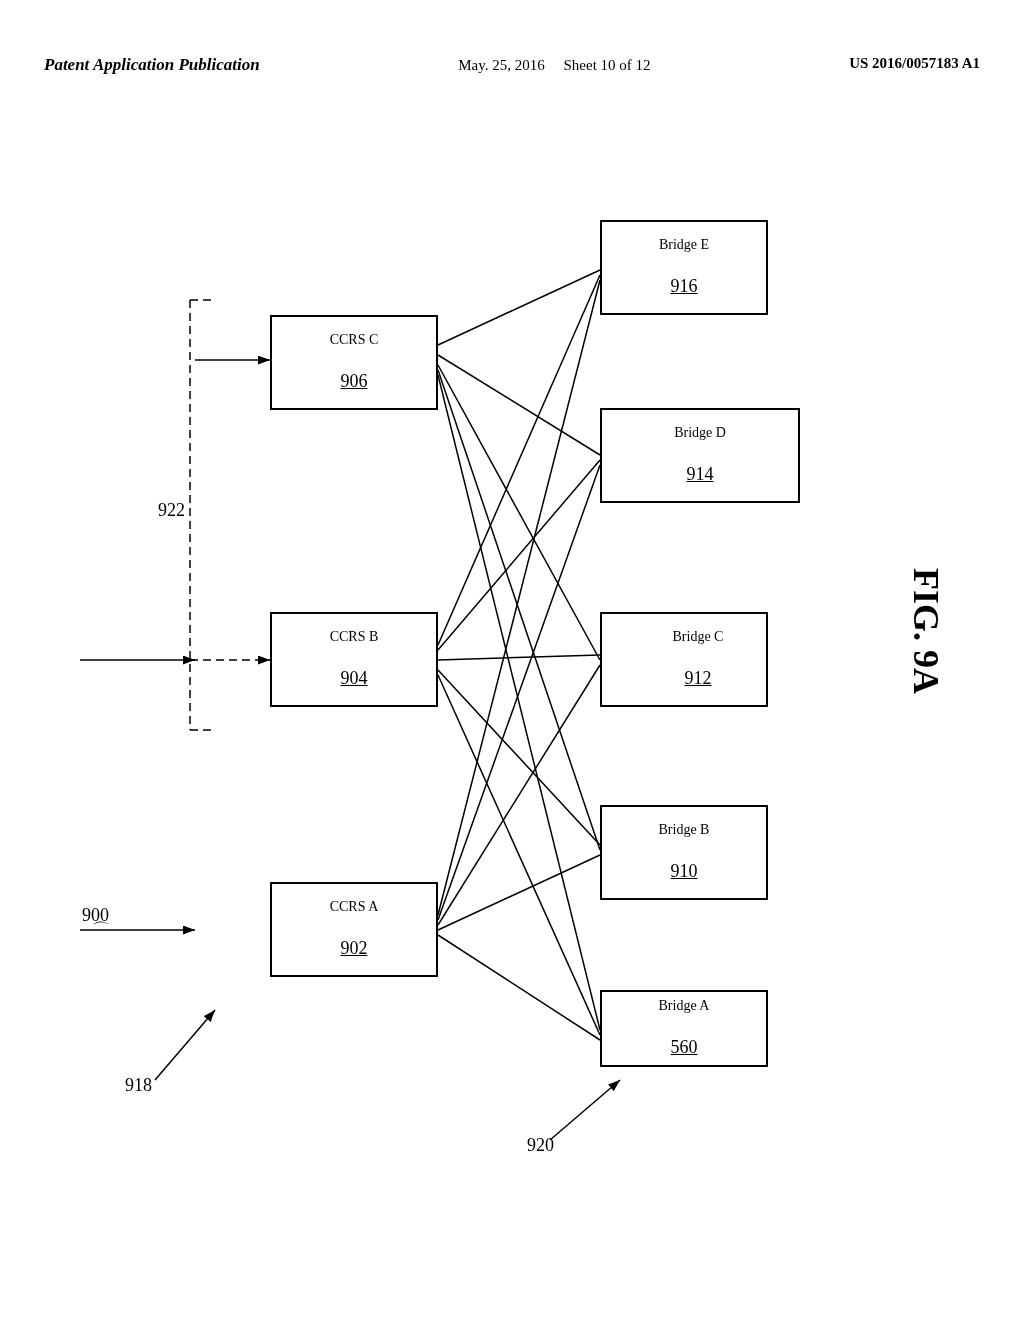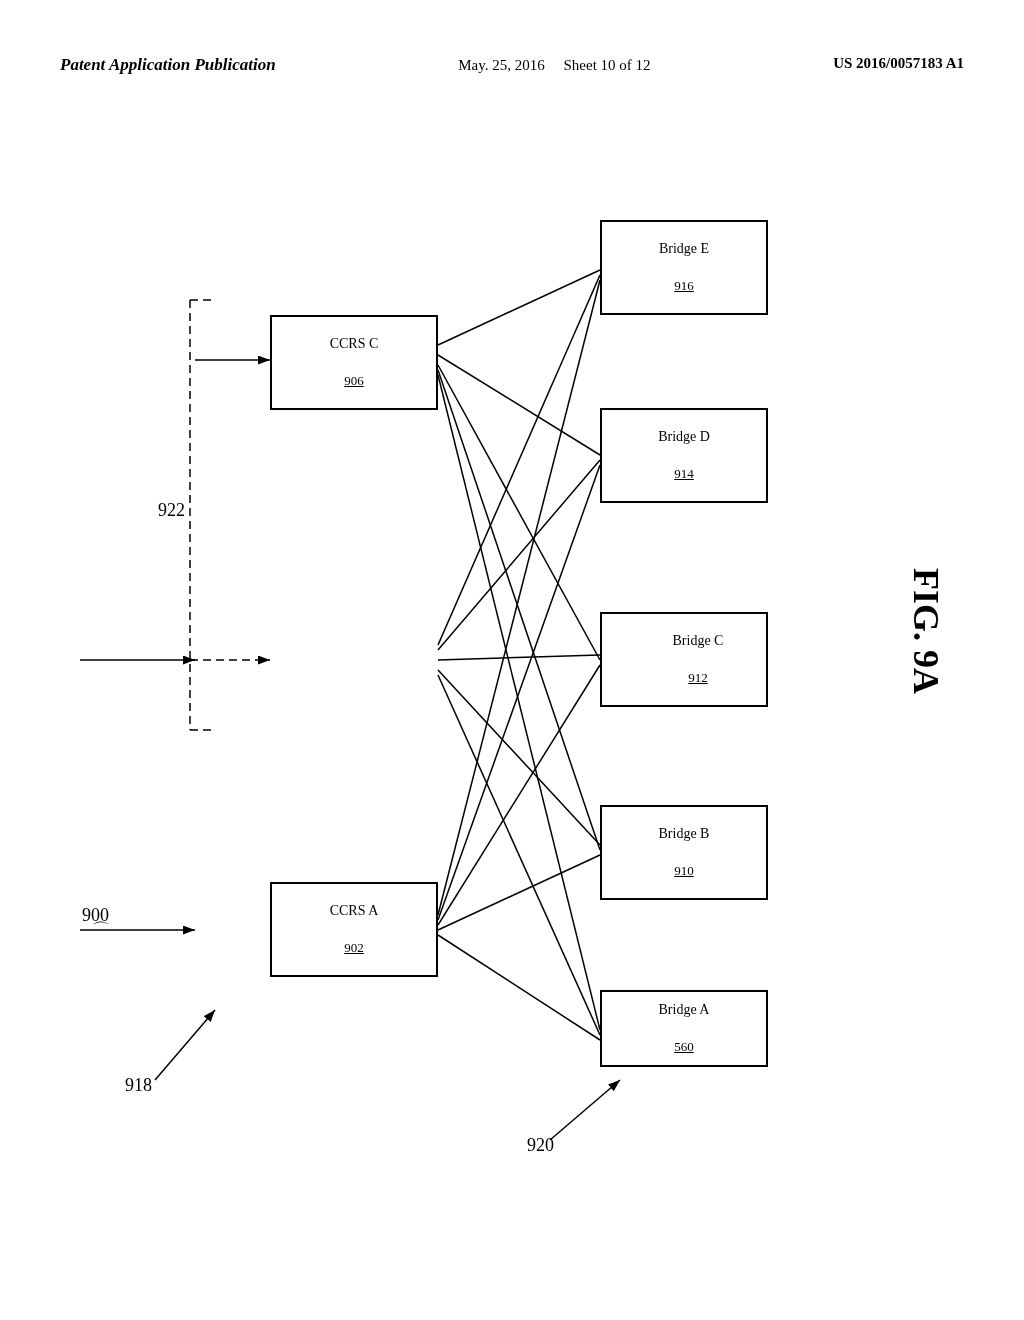--- a/index.html
+++ b/index.html
@@ -21,21 +21,21 @@
 
     
     .header {
       position: absolute;
       top: 55px;
       left: 0;
       right: 0;
       display: flex;
       justify-content: space-between;
       align-items: flex-start;
-      padding: 0 60px;
+      padding: 0 44px;
     }
 
     .header-left {
       font-size: 17px;
       font-weight: bold;
       font-style: italic;
     }
 
     .header-center {
       font-size: 15px;
@@ -70,21 +70,21 @@
       line-height: 1.6;
       gap: 16px;
     }
 
     .box .box-label {
       font-size: 14px;
       text-align: center;
     }
 
     .box .box-num {
-      font-size: 13px;
+      font-size: 18px;
       text-decoration: underline;
       text-align: center;
     }
 
     
     .diagram-svg {
       position: absolute;
       top: 0;
       left: 0;
       width: 100%;
@@ -172,32 +172,36 @@
 
       <line x1="490" y1="980" x2="560" y2="920" stroke="#000" stroke-width="1.5" marker-end="url(#arrowhead)"></line>
 
     </svg>
 
     <div class="box" style="left: 210px; top: 155px; width: 168px; height: 95px;">
       <span class="box-label">CCRS C</span>
       <span class="box-num">906</span>
     </div>
 
+    <div class="box" style="left: 210px; top: 452px; width: 168px; height: 95px;">
+      <span class="box-label">CCRS B</span>
+      <span class="box-num">904</span>
+    </div>
 
     <div class="box" style="left: 210px; top: 722px; width: 168px; height: 95px;">
       <span class="box-label">CCRS A</span>
       <span class="box-num">902</span>
     </div>
 
     <div class="box" style="left: 540px; top: 60px; width: 168px; height: 95px;">
       <span class="box-label">Bridge E</span>
       <span class="box-num">916</span>
     </div>
 
-    <div class="box" style="left: 540px; top: 248px; width: 168px; height: 95px;">
+    <div class="box" style="left: 540px; top: 248px; width: 200px; height: 95px;">
       <span class="box-label">Bridge D</span>
       <span class="box-num">914</span>
     </div>
 
     <div class="box" style="left: 540px; top: 452px; width: 168px; height: 95px; padding-left: 28px;">
       <span class="box-label">Bridge C</span>
       <span class="box-num">912</span>
     </div>
 
     <div class="box" style="left: 540px; top: 645px; width: 168px; height: 95px;">

